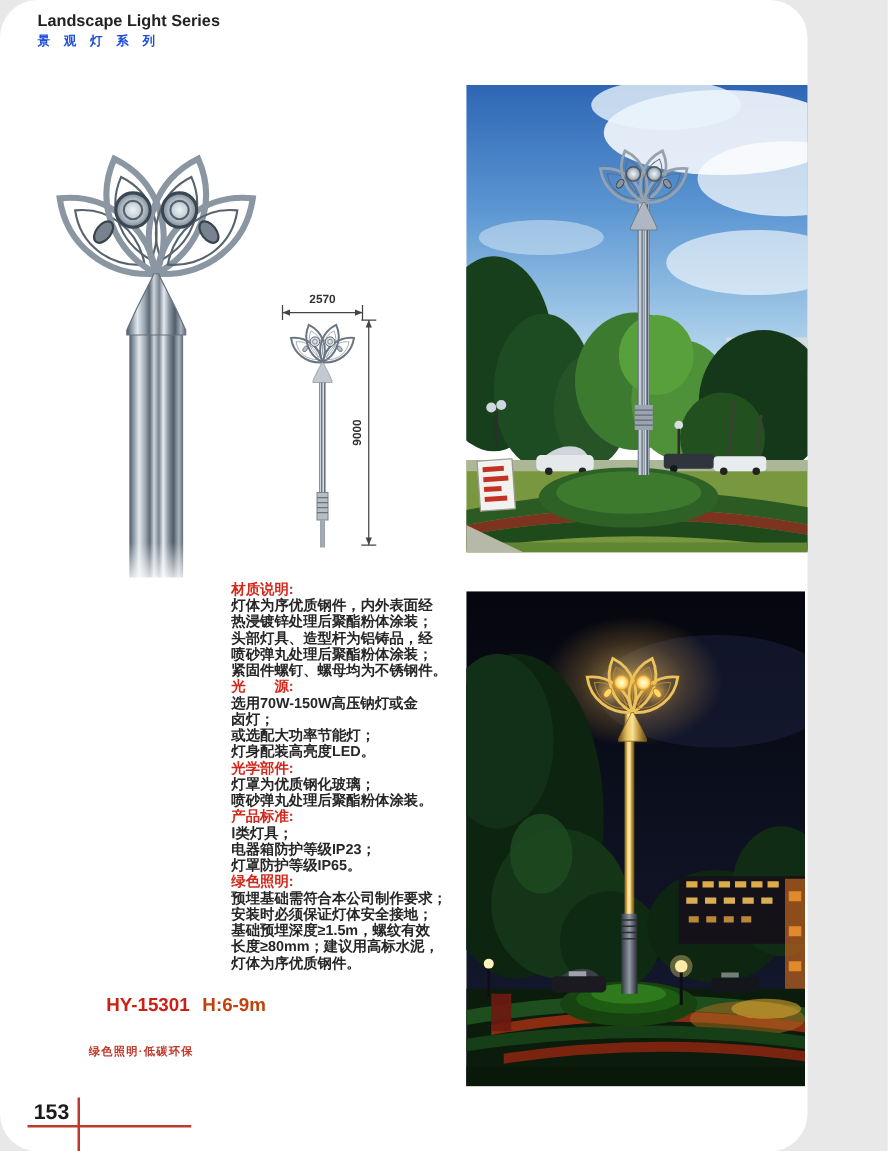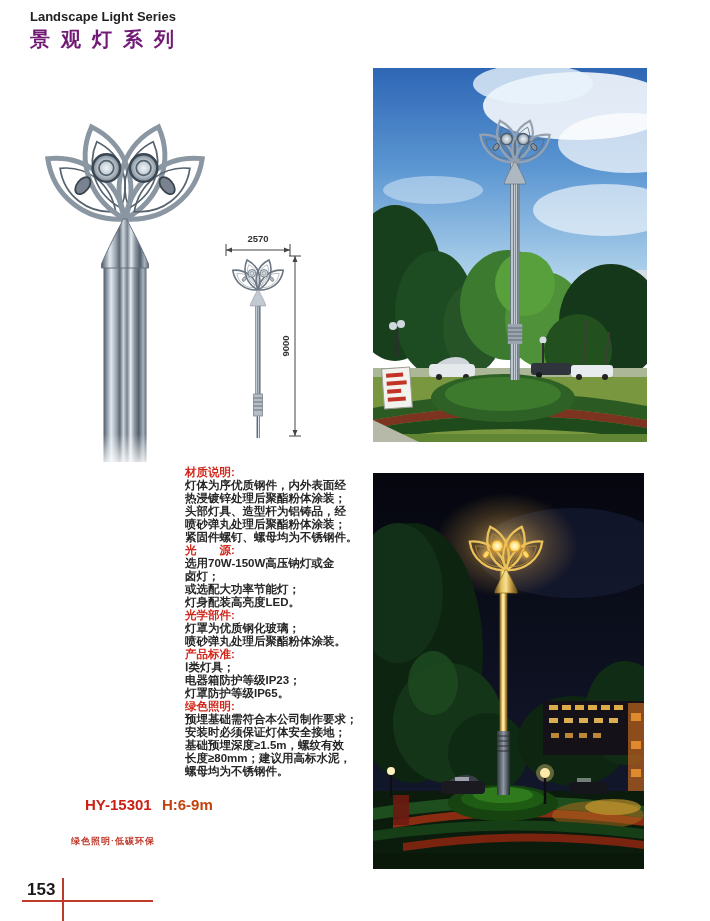--- a/index.html
+++ b/index.html
@@ -1,20 +1,20 @@
 <!DOCTYPE html>
 <html><head>
 <meta charset="utf-8">
 <style>
   html,body{margin:0;padding:0;background:#e8e8e8;}
-  .page{position:relative;width:710px;height:921px;background:#ffffff;overflow:hidden;
-        font-family:"Liberation Sans",sans-serif;}
+  .page{position:relative;width:646px;height:921px;background:#ffffff;overflow:hidden;
+        font-family:"Liberation Sans",sans-serif;border-radius:30px;}
   
   .hdr-en{position:absolute;left:30px;top:9px;font-size:13px;font-weight:700;color:#222;}
-  .hdr-zh{position:absolute;left:30px;top:26px;font-size:20px;font-weight:700;color:#701a75;letter-spacing:11px;}
+  .hdr-zh{position:absolute;left:30px;top:26px;font-size:10px;font-weight:700;color:#1d4ed8;letter-spacing:11px;}
   
   .render{position:absolute;left:10px;top:98px;width:240px;height:372px;overflow:visible;}
   .dim{position:absolute;left:213px;top:226px;width:122px;height:228px;}
   .photo{position:absolute;display:block;}
   .photo.day{left:373px;top:68px;width:274px;height:374px;}
   .photo.night{left:373px;top:473px;width:271px;height:396px;}
   
   .specs{position:absolute;left:185px;top:466px;width:182px;font-size:11.5px;line-height:13px;
          color:#262626;font-weight:700;}
   .spec-h{color:#d2281c;}
@@ -345,21 +345,21 @@
     <div class="spec-line">喷砂弹丸处理后聚酯粉体涂装。</div>
     <div class="spec-h">产品标准:</div>
     <div class="spec-line">Ⅰ类灯具；</div>
     <div class="spec-line">电器箱防护等级IP23；</div>
     <div class="spec-line">灯罩防护等级IP65。</div>
     <div class="spec-h">绿色照明:</div>
     <div class="spec-line">预埋基础需符合本公司制作要求；</div>
     <div class="spec-line">安装时必须保证灯体安全接地；</div>
     <div class="spec-line">基础预埋深度≥1.5m，螺纹有效</div>
     <div class="spec-line">长度≥80mm；建议用高标水泥，</div>
-    <div class="spec-line">螺母均为不锈钢件。</div>
+    <div class="spec-line">灯体为序优质钢件。</div>
   </div>
 
   <div class="model">
     <span class="code">HY-15301</span>
     <span class="hval">H:6-9m</span>
   </div>
 
   <div class="pgnum">153</div>
   <div class="f-vline"></div>
   <div class="f-slogan">绿色照明·低碳环保</div>

